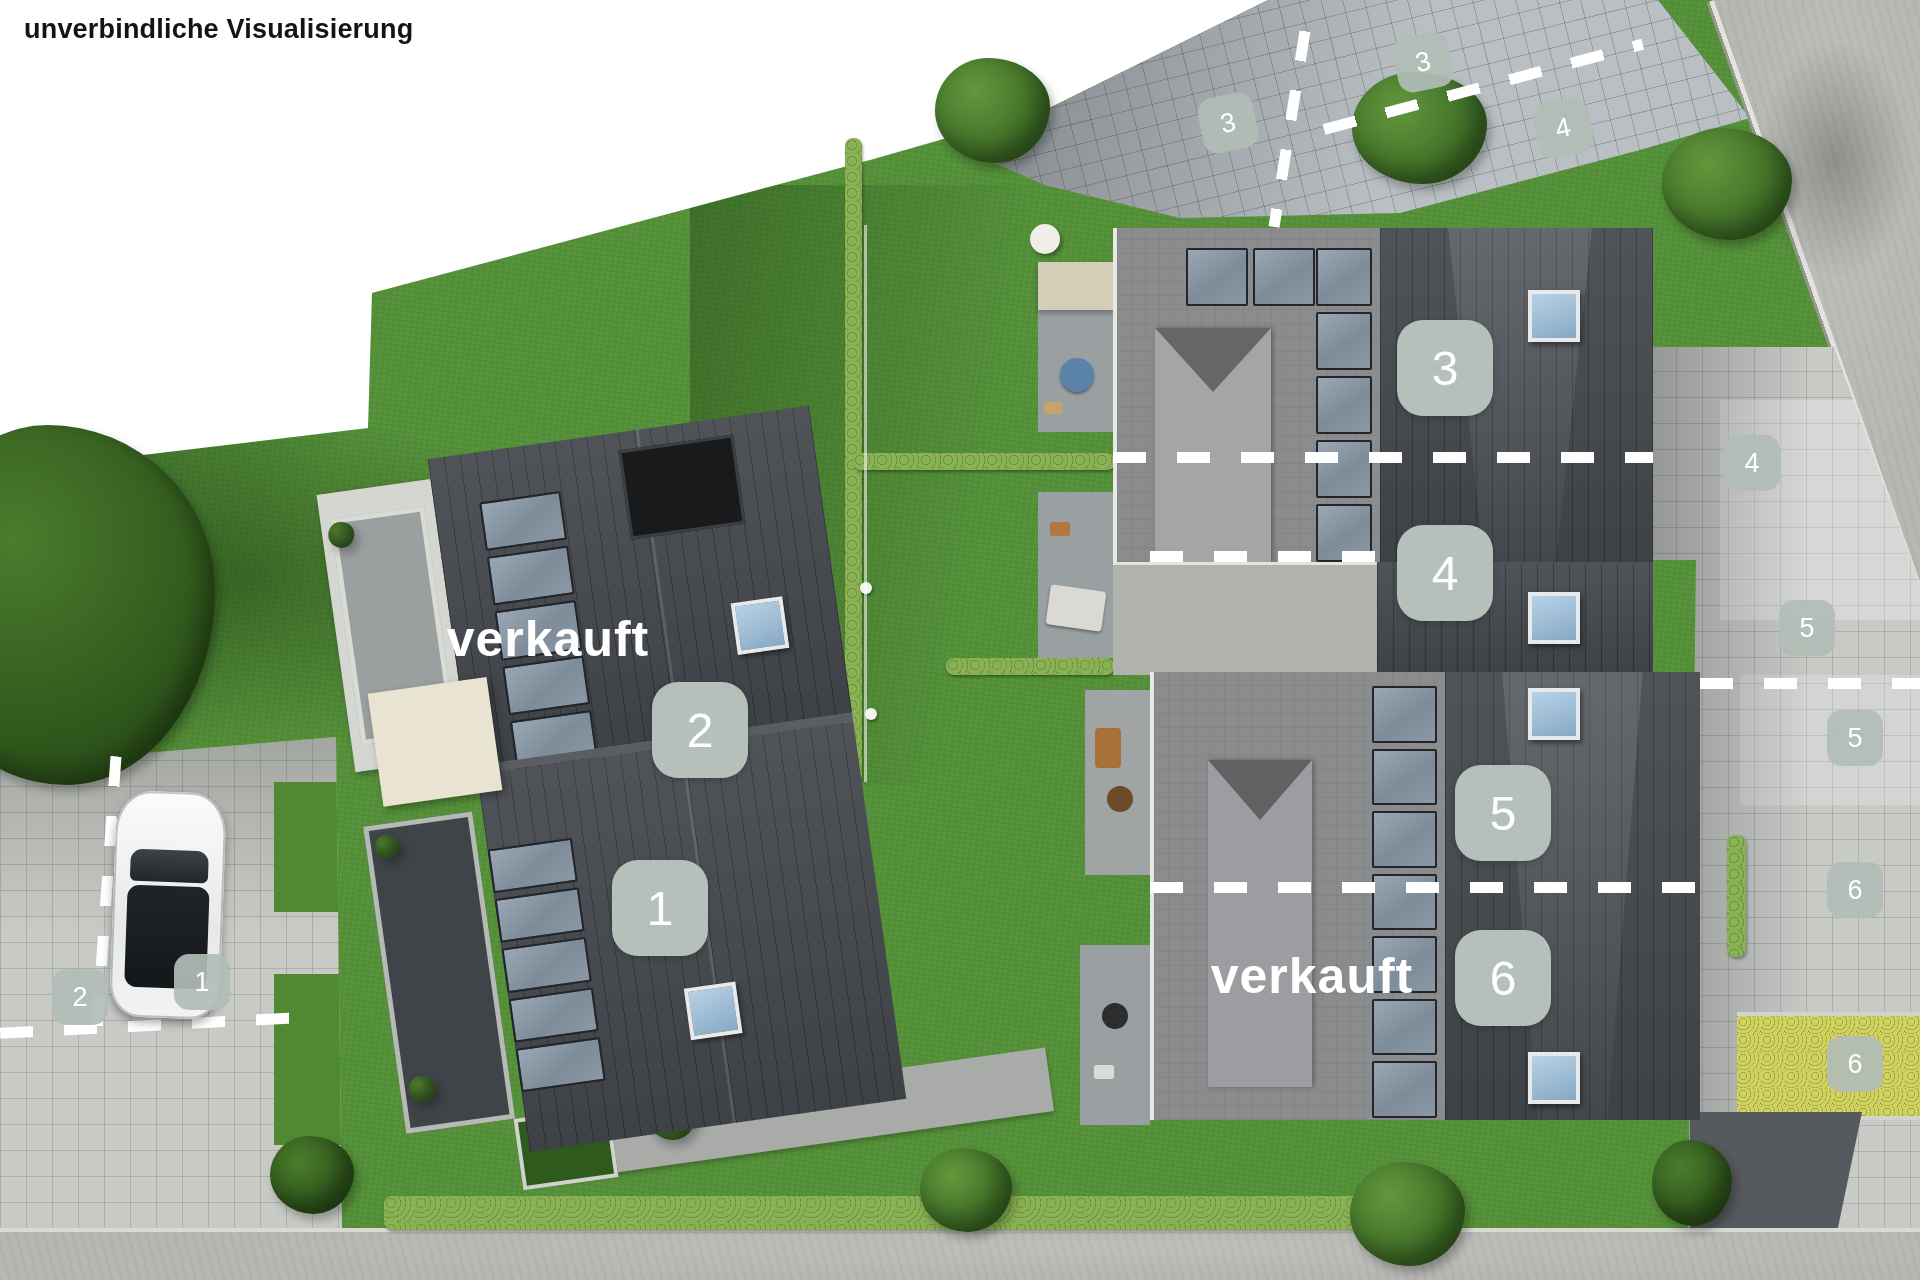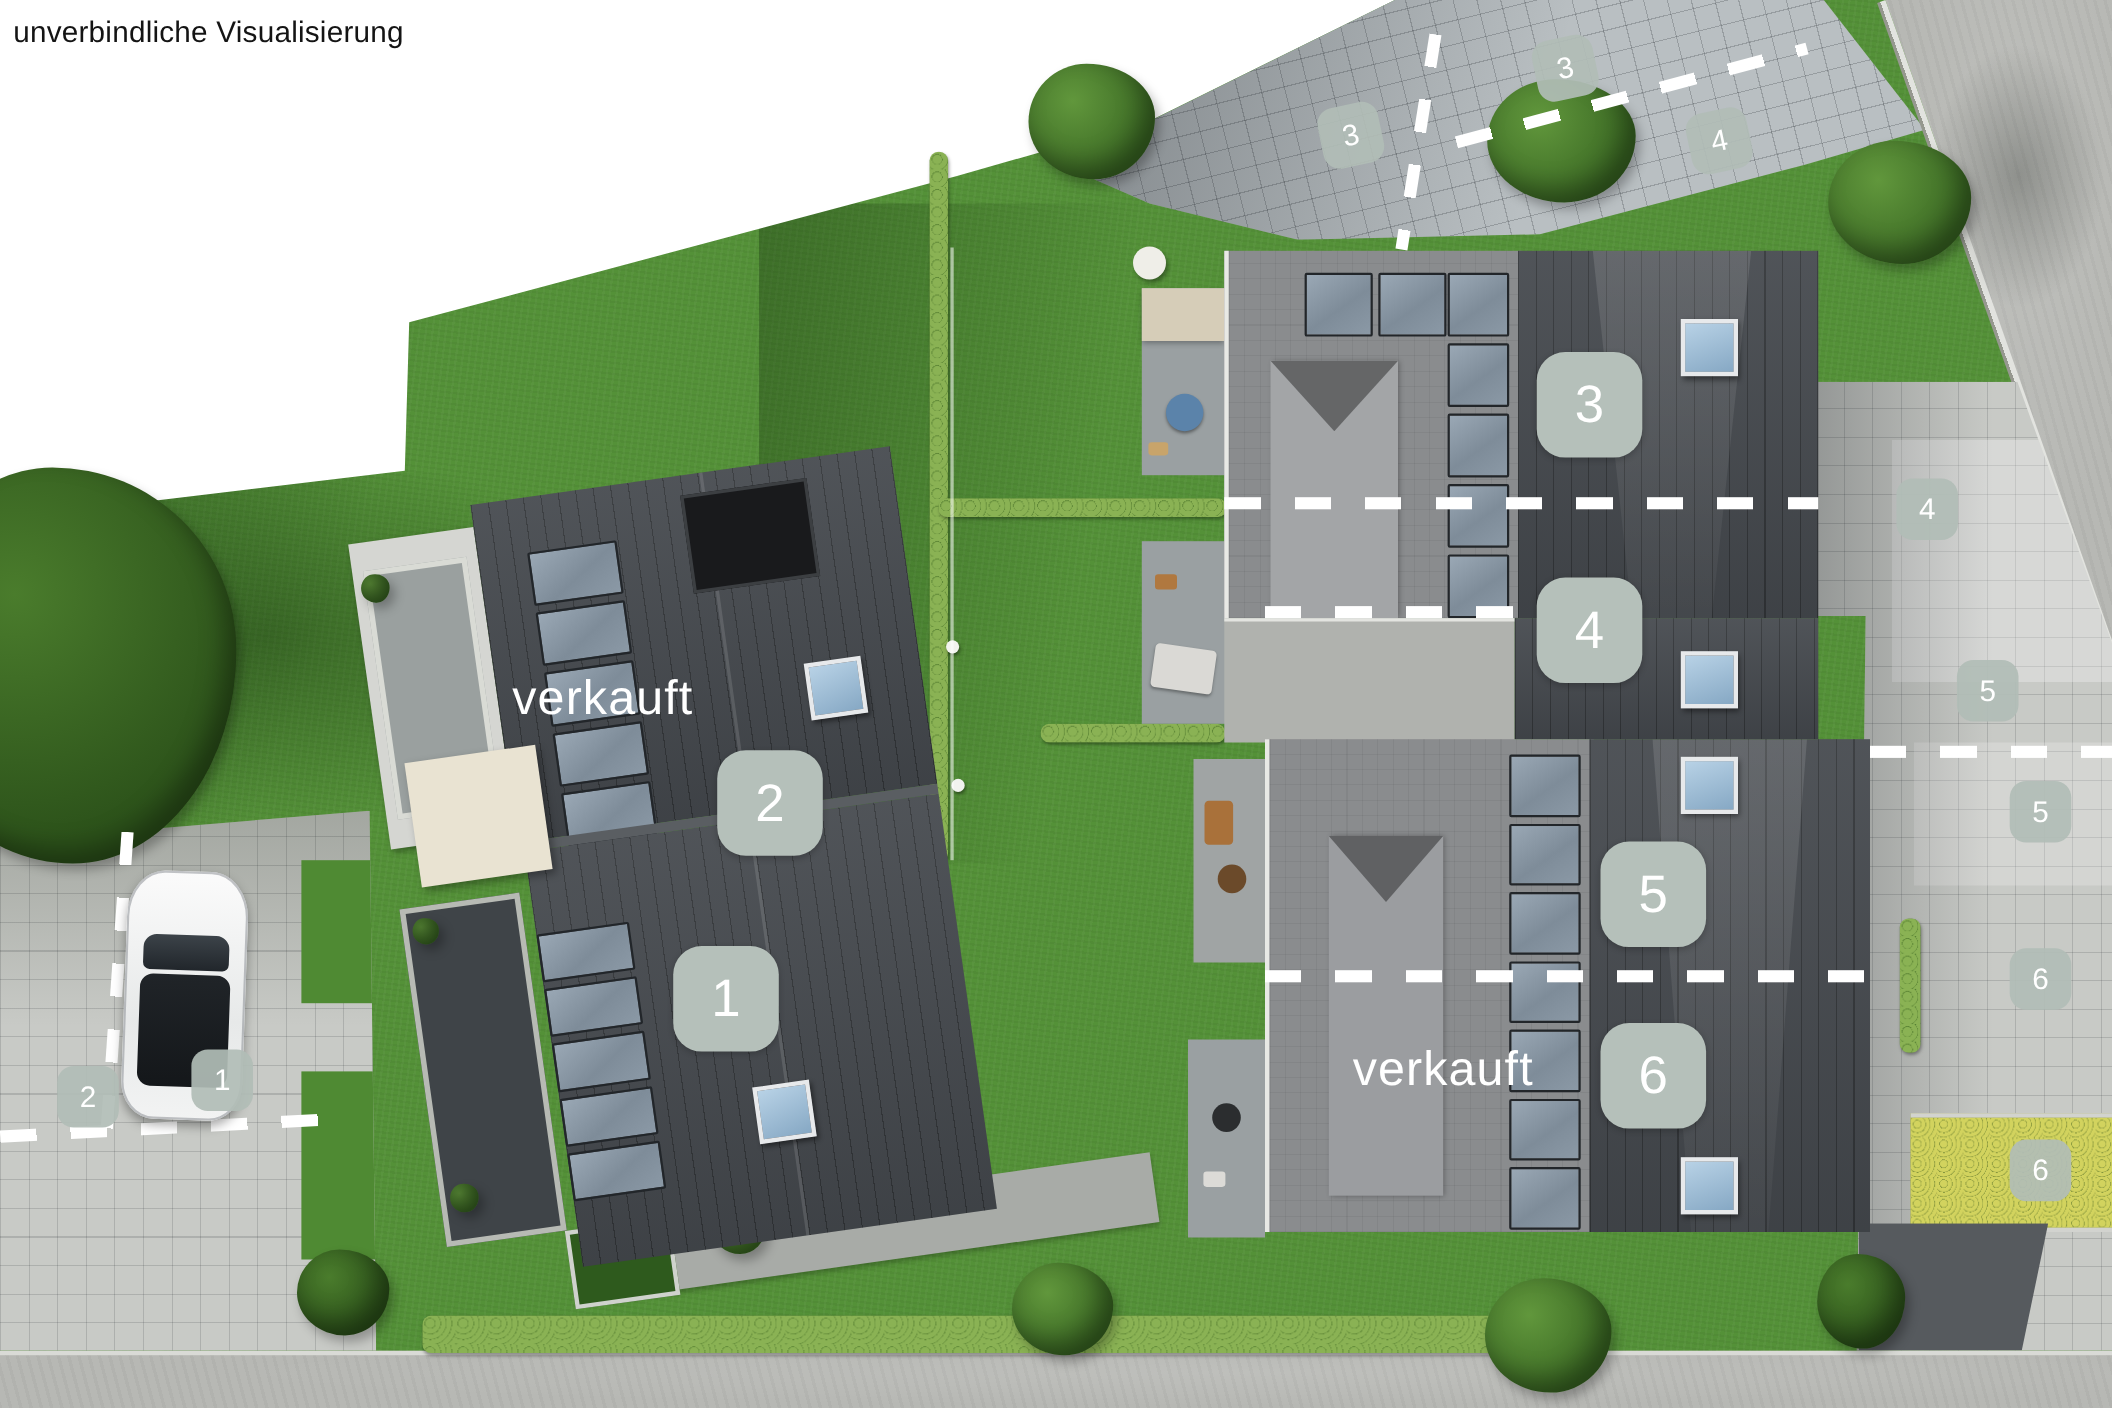--- a/index.html
+++ b/index.html
@@ -41,21 +41,21 @@
     background:radial-gradient(circle at 35% 32%,#61973c,#3a6823 72%);
     box-shadow:inset -10px -12px 22px rgba(0,0,0,.35),4px 6px 10px rgba(0,0,0,.28);}
   .tree-dark{background:radial-gradient(circle at 35% 32%,#4a7c2c,#2c521a 72%);}
   .dash-h{height:11px;background:repeating-linear-gradient(90deg,var(--c-boundary-dash,#fff) 0 33px,transparent 33px 64px);}
   .dash-v{width:11px;background:repeating-linear-gradient(180deg,var(--c-boundary-dash,#fff) 0 30px,transparent 30px 60px);}
   .badge-lg{width:96px;height:96px;border-radius:26px;background:var(--c-unit-badge,#b5c0ba);
     color:#fff;display:flex;align-items:center;justify-content:center;
     font-size:48px;font-weight:500;box-shadow:0 2px 6px rgba(0,0,0,.20);}
   .badge-sm{width:56px;height:56px;border-radius:15px;background:rgba(177,189,182,.92);
     color:#fff;display:flex;align-items:center;justify-content:center;font-size:27px;font-weight:500;}
-  .sold{color:var(--c-sold-text,#fff);font-size:44px;font-weight:400;letter-spacing:1px;white-space:nowrap;}
+  .sold{color:var(--c-sold-text,#fff);font-size:50px;font-weight:700;letter-spacing:1px;white-space:nowrap;}
   .title{color:var(--c-title-text,#141414);font-size:27px;font-weight:400;letter-spacing:.2px;}
   .lamp{width:12px;height:12px;border-radius:50%;background:#f2f3ef;box-shadow:1px 2px 3px rgba(0,0,0,.4);}
   .gable{background:linear-gradient(180deg,rgba(255,255,255,.12),rgba(255,255,255,.03));
     clip-path:polygon(14% 0,86% 0,68% 100%,32% 100%);}
 </style>
 </head>
 <body>
 
 <div class="canvas" style="--c-unit-badge: #b5c0ba; --c-sold-text: #ffffff; --c-title-text: #141414; --c-boundary-dash: #ffffff; --c-grass: #549138; --c-roof-dark: #45494e; --c-roof-flat: #8a8c8e; --c-pavement: #c8cac6; --c-road: #b7b8b4; --c-solar-panel: #8795a3;">
 
@@ -246,15 +246,15 @@
   <div class="abs badge-sm" style="left:1535px;top:100px;transform:rotate(-12deg);">4</div>
   <div class="abs badge-sm" style="left:1724px;top:435px;">4</div>
   <div class="abs badge-sm" style="left:1779px;top:600px;">5</div>
   <div class="abs badge-sm" style="left:1827px;top:710px;">5</div>
   <div class="abs badge-sm" style="left:1827px;top:862px;">6</div>
   <div class="abs badge-sm" style="left:1827px;top:1036px;">6</div>
 
   <div class="abs sold" style="left:398px;top:610px;width:300px;text-align:center;">verkauft</div>
   <div class="abs sold" style="left:1160px;top:947px;width:304px;text-align:center;">verkauft</div>
 
-  <div class="abs title" style="left:12px;top:14px;">unverbindliche Visualisierung</div>
+  <div class="abs title" style="left:24px;top:14px;font-weight:bold;">unverbindliche Visualisierung</div>
 
 </div>
 
 </body></html>

